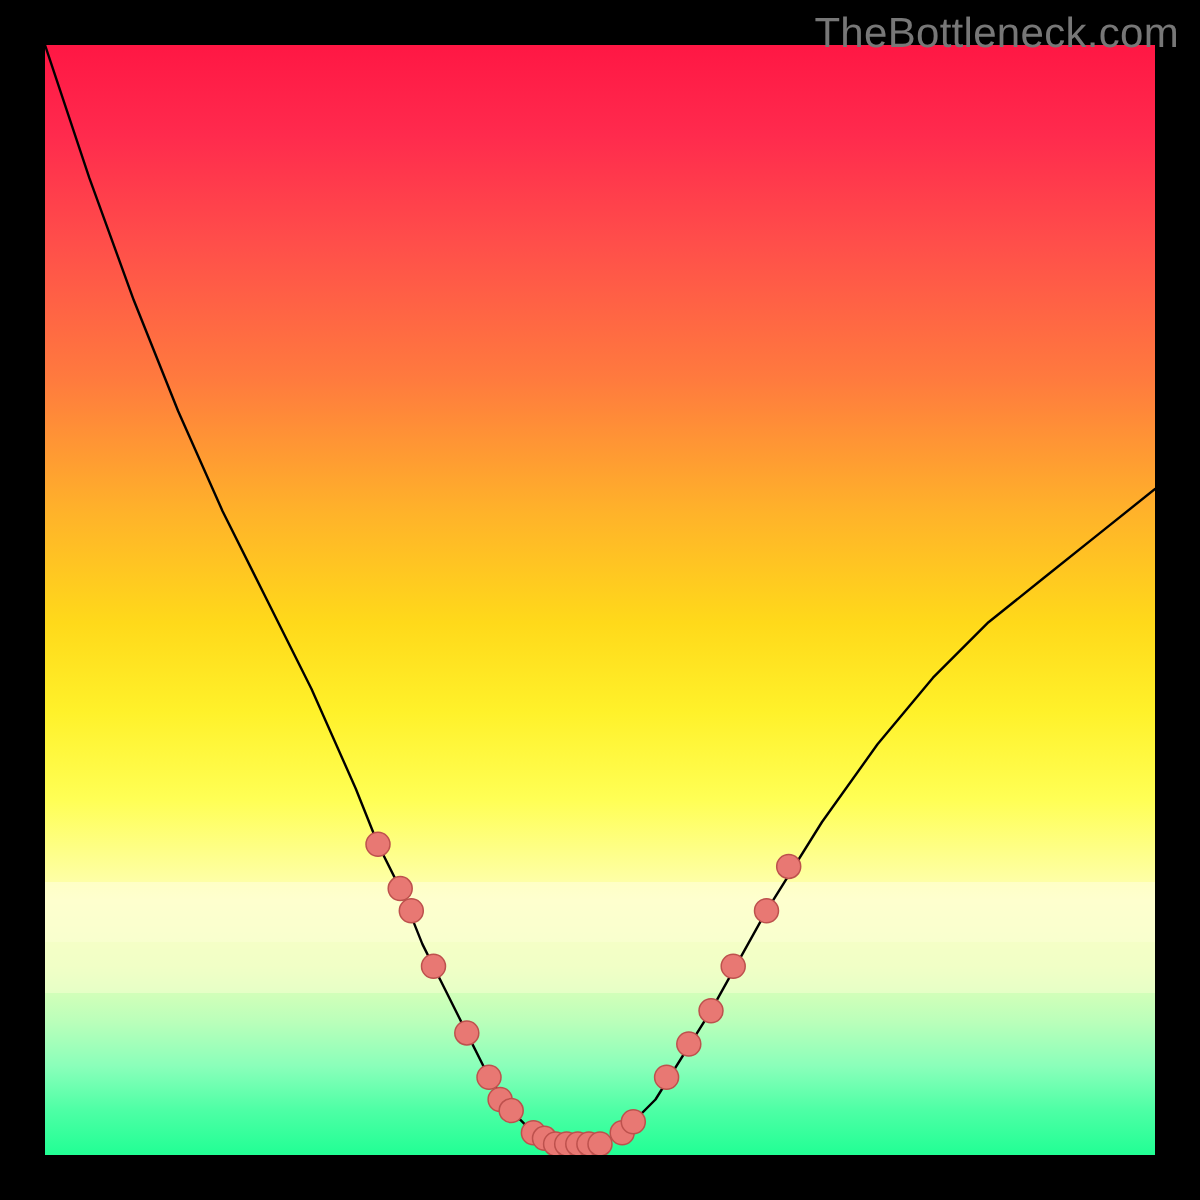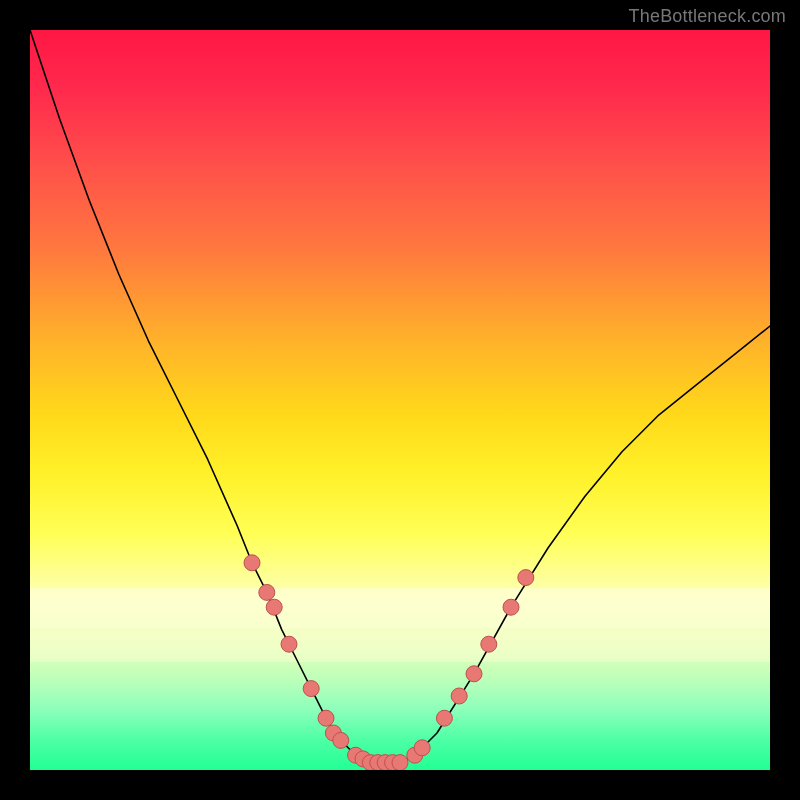--- a/index.html
+++ b/index.html
@@ -15,21 +15,21 @@
     position: relative;
     width: 800px;
     height: 800px;
     background: #000;
   }
   .watermark {
     position: absolute;
     top: 6px;
     right: 14px;
     color: #777;
-    font-size: 18px;
+    font-size: 28px;
     font-weight: 500;
     z-index: 20;
     letter-spacing: 0.2px;
   }
   .plot-area {
     position: absolute;
     left: 30px;
     top: 30px;
     width: 740px;
     height: 740px;

